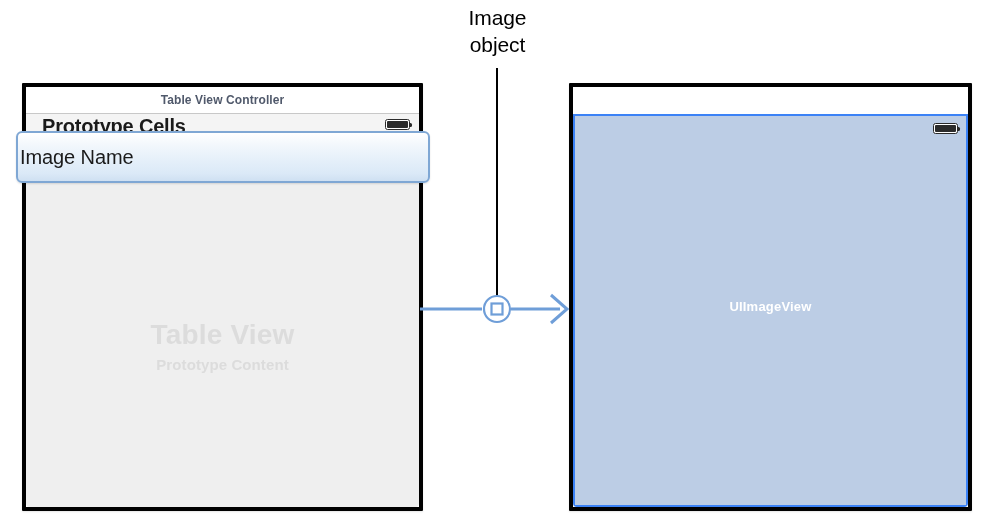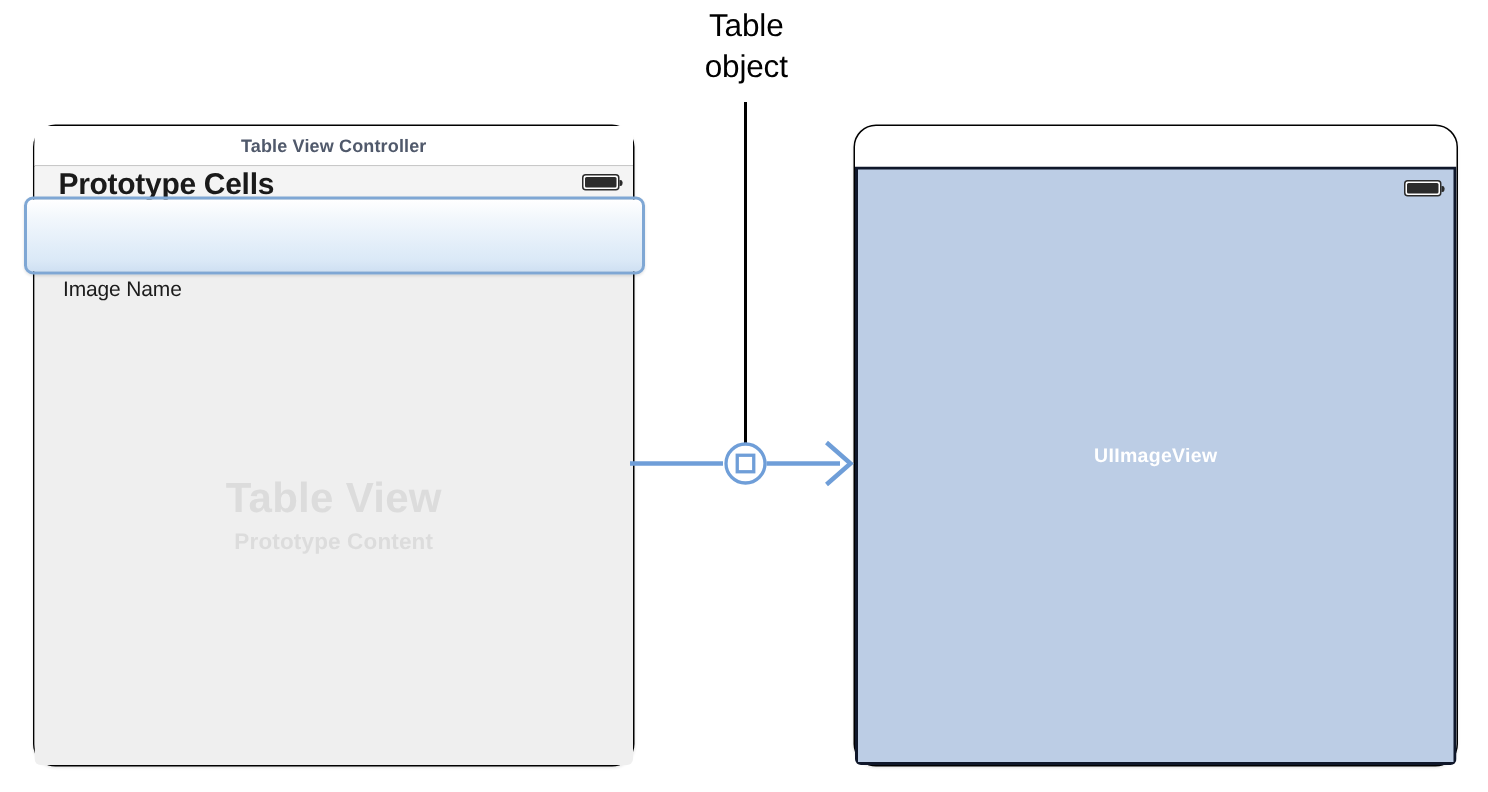--- a/index.html
+++ b/index.html
@@ -41,22 +41,22 @@
     top: 68px;
     width: 2px;
     height: 232px;
     background: #000000;
   }
 
   
   .vc-panel {
     position: absolute;
     background: #ffffff;
-    border: 1px solid #000000;
-    border-radius: 15px;
+    border: 4px solid #000000;
+    border-radius: 1px;
     box-sizing: border-box;
     box-shadow: 0 1px 2px rgba(0,0,0,0.10);
   }
   .vc-titlebar {
     height: 26px;
     line-height: 26px;
     text-align: center;
     font-size: 12px;
     font-weight: bold;
     color: #50596b;
@@ -167,39 +167,38 @@
         #ffffff 0%,
         #f2f7fc 26%,
         #e3eef9 62%,
         #dbe9f7 84%,
         #cfe0f2 100%);
     box-shadow: 0 1px 2px rgba(0,0,0,0.12);
     z-index: 4;
   }
   #proto-cell-label {
     position: absolute;
-    left: 24px;
+    left: 2px;
     top: 13px;
-    font-size: 14px;
+    font-size: 20px;
     color: #1b1b1b;
     letter-spacing: -0.1px;
-    margin-top: 38px;
   }
 
   
   #vc2-panel {
     left: 569px;
     top: 83px;
     width: 403px;
     height: 428px;
   }
   .vc2-inner {
     position: absolute;
     left: 0; right: 0; top: 0; bottom: 0;
-    background: #0f172a;
+    background: #3b82f6;
     padding: 2px;
     box-sizing: border-box;
   }
   .imageview {
     position: absolute;
     left: 2px;
     top: 2px;
     right: 2px;
     bottom: 2px;
     background: #bccde5;
@@ -234,21 +233,21 @@
     border-radius: 50%;
     z-index: 6;
   }
 </style>
 </head>
 <body>
 
 <div class="canvas">
 
   <div class="annotation">
-    <span class="ln">Table</span>
+    <span class="ln">Image</span>
     <span class="ln">object</span>
   </div>
   <div class="leader-line"></div>
 
   <div class="vc-panel" id="tvc-panel">
     <div class="vc-titlebar">Table View Controller</div>
     <div class="vc-body">
       <div class="tv-content">
         <div class="proto-header">
           <span class="proto-header-label">Prototype Cells</span>

